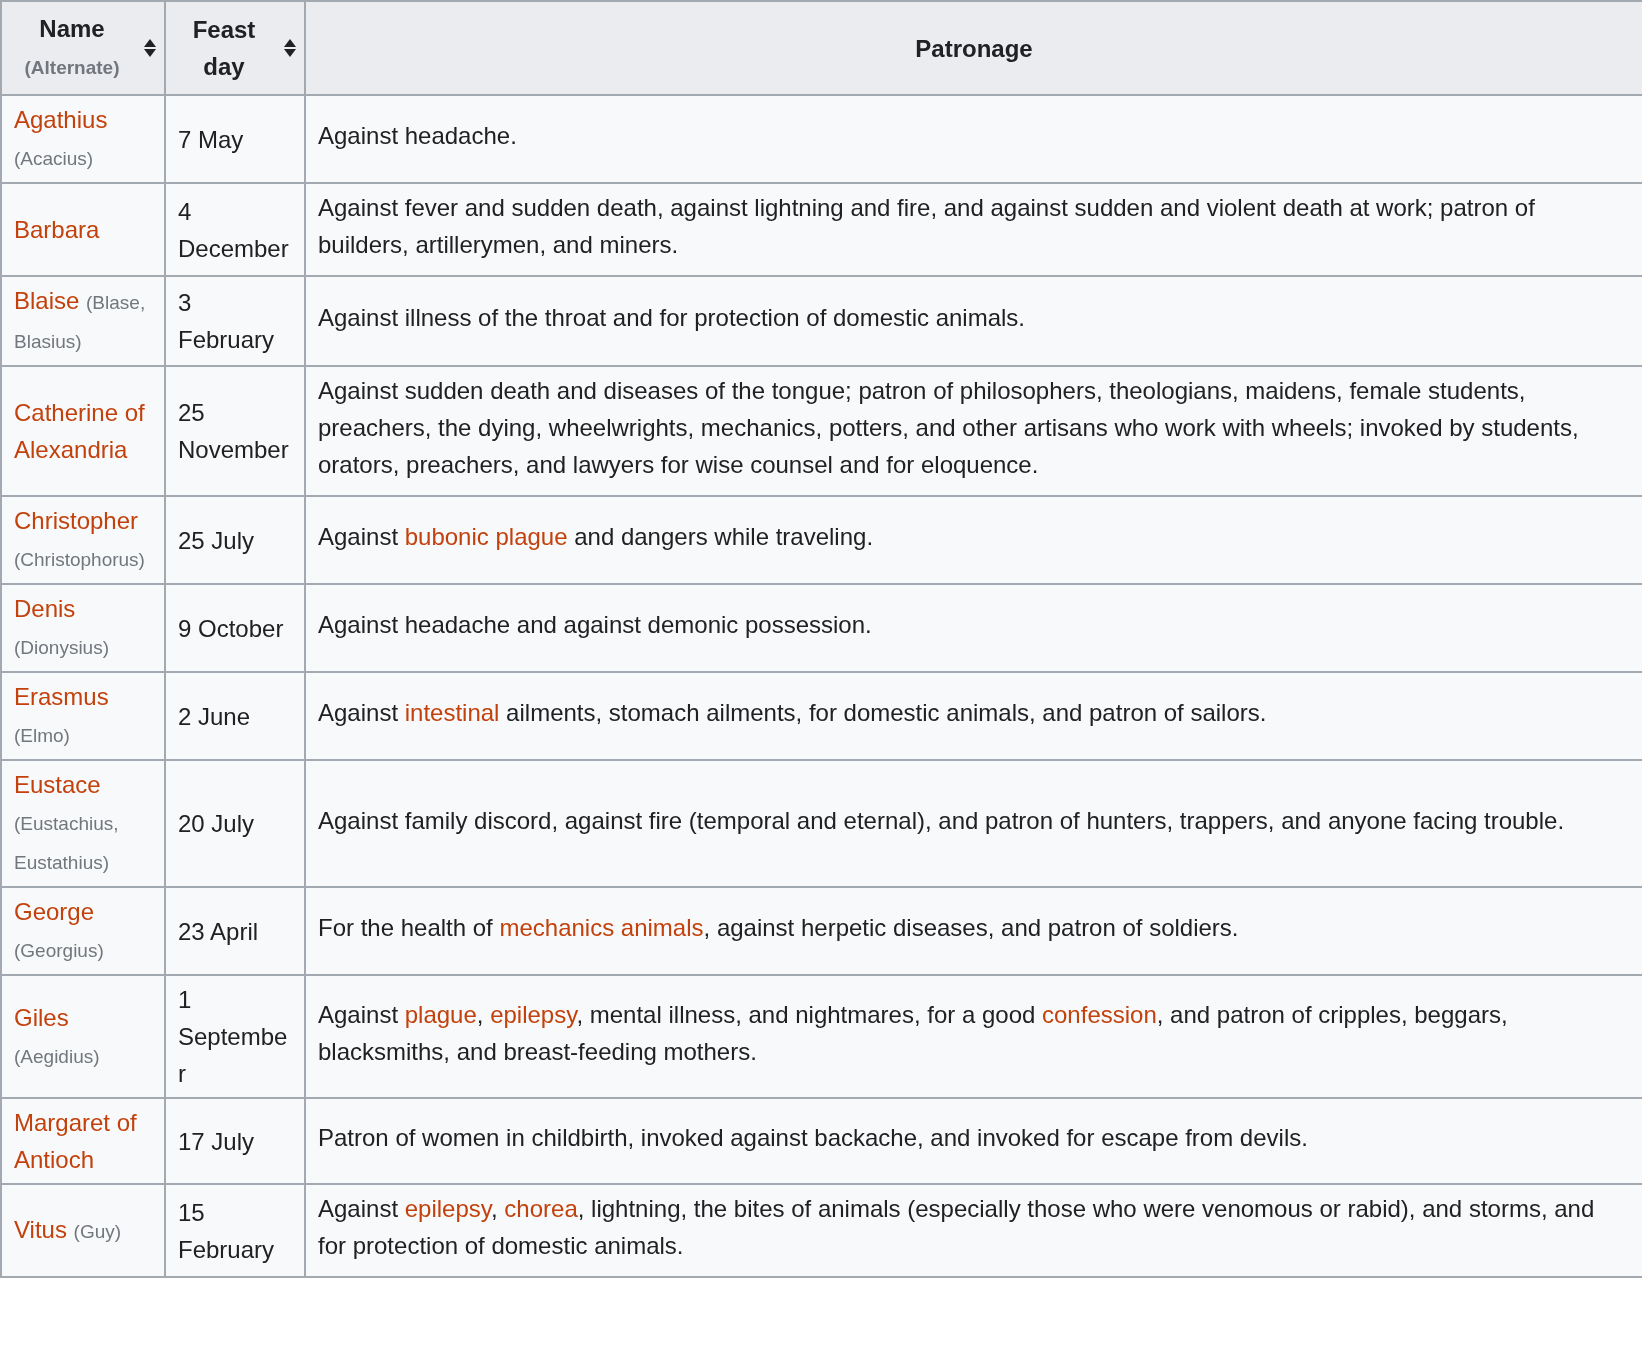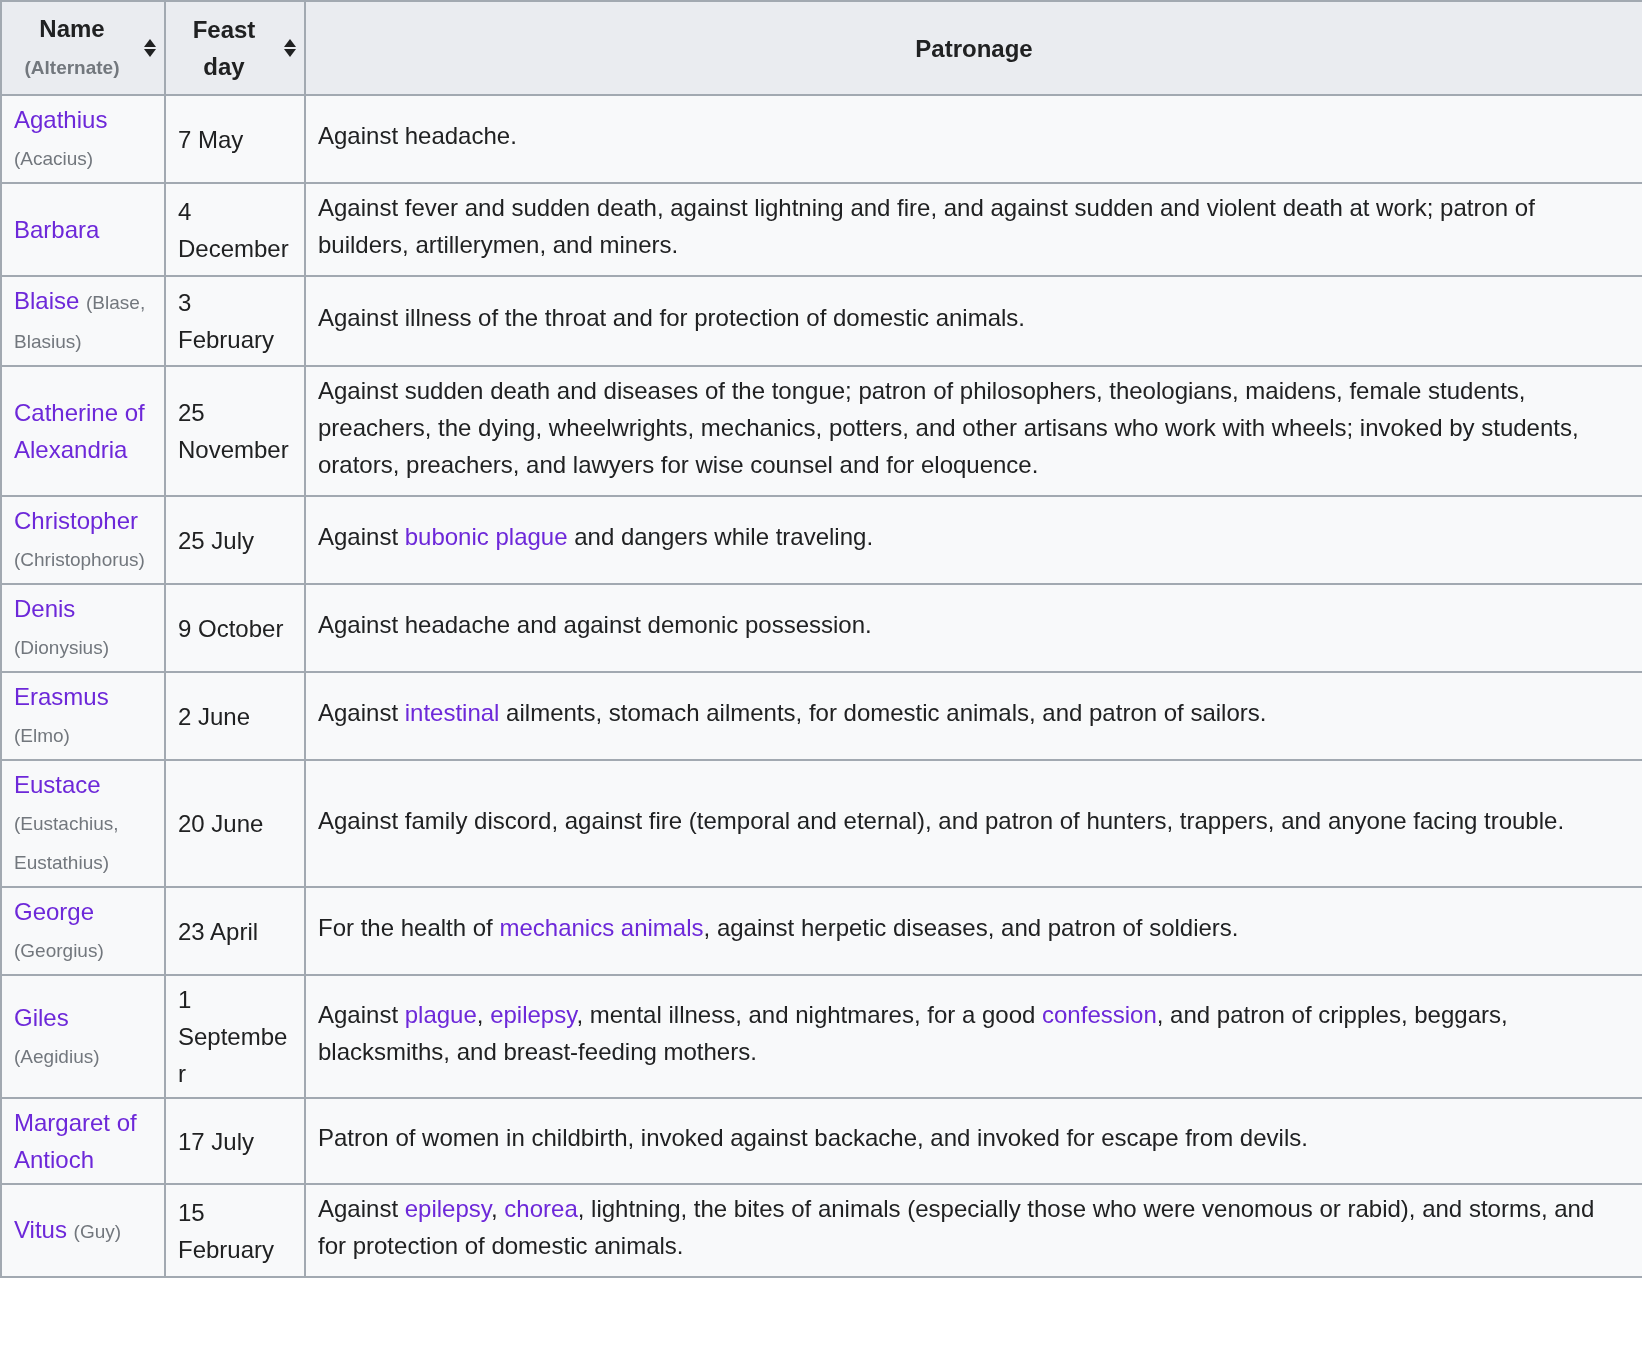--- a/index.html
+++ b/index.html
@@ -38,21 +38,21 @@
   }
   td { text-align: left; }
   td.c-name   { padding: 5px 12px; }
   td.c-feast  { padding: 5px 12px; }
   td.c-patron { padding: 5px 20px 12px 12px; }
   .alt-name, .alt-head {
     color: #72777d;
     font-size: 19px;
   }
   a.link {
-    color: #6d28d9;
+    color: #c2410c;
     text-decoration: none;
     cursor: pointer;
   }
   .sort-icon {
     position: absolute;
     right: 7px;
     top: 50%;
     margin-top: -10px;
     width: 13px;
     height: 20px;
@@ -126,21 +126,21 @@
     <td class="c-feast">9 October</td>
     <td class="c-patron">Against headache and against demonic possession.</td>
   </tr>
       <tr>
     <td class="c-name"><a class="link">Erasmus</a> <span class="alt-name">(Elmo)</span></td>
     <td class="c-feast">2 June</td>
     <td class="c-patron">Against <a class="link">intestinal</a> ailments, stomach ailments, for domestic animals, and patron of sailors.</td>
   </tr>
       <tr>
     <td class="c-name"><a class="link">Eustace</a> <span class="alt-name">(Eustachius, Eustathius)</span></td>
-    <td class="c-feast">20 June</td>
+    <td class="c-feast">20 July</td>
     <td class="c-patron">Against family discord, against fire (temporal and eternal), and patron of hunters, trappers, and anyone facing trouble.</td>
   </tr>
       <tr>
     <td class="c-name"><a class="link">George</a> <span class="alt-name">(Georgius)</span></td>
     <td class="c-feast">23 April</td>
     <td class="c-patron">For the health of <a class="link">mechanics animals</a>, against herpetic diseases, and patron of soldiers.</td>
   </tr>
       <tr>
     <td class="c-name"><a class="link">Giles</a> <span class="alt-name">(Aegidius)</span></td>
     <td class="c-feast">1 September</td>

